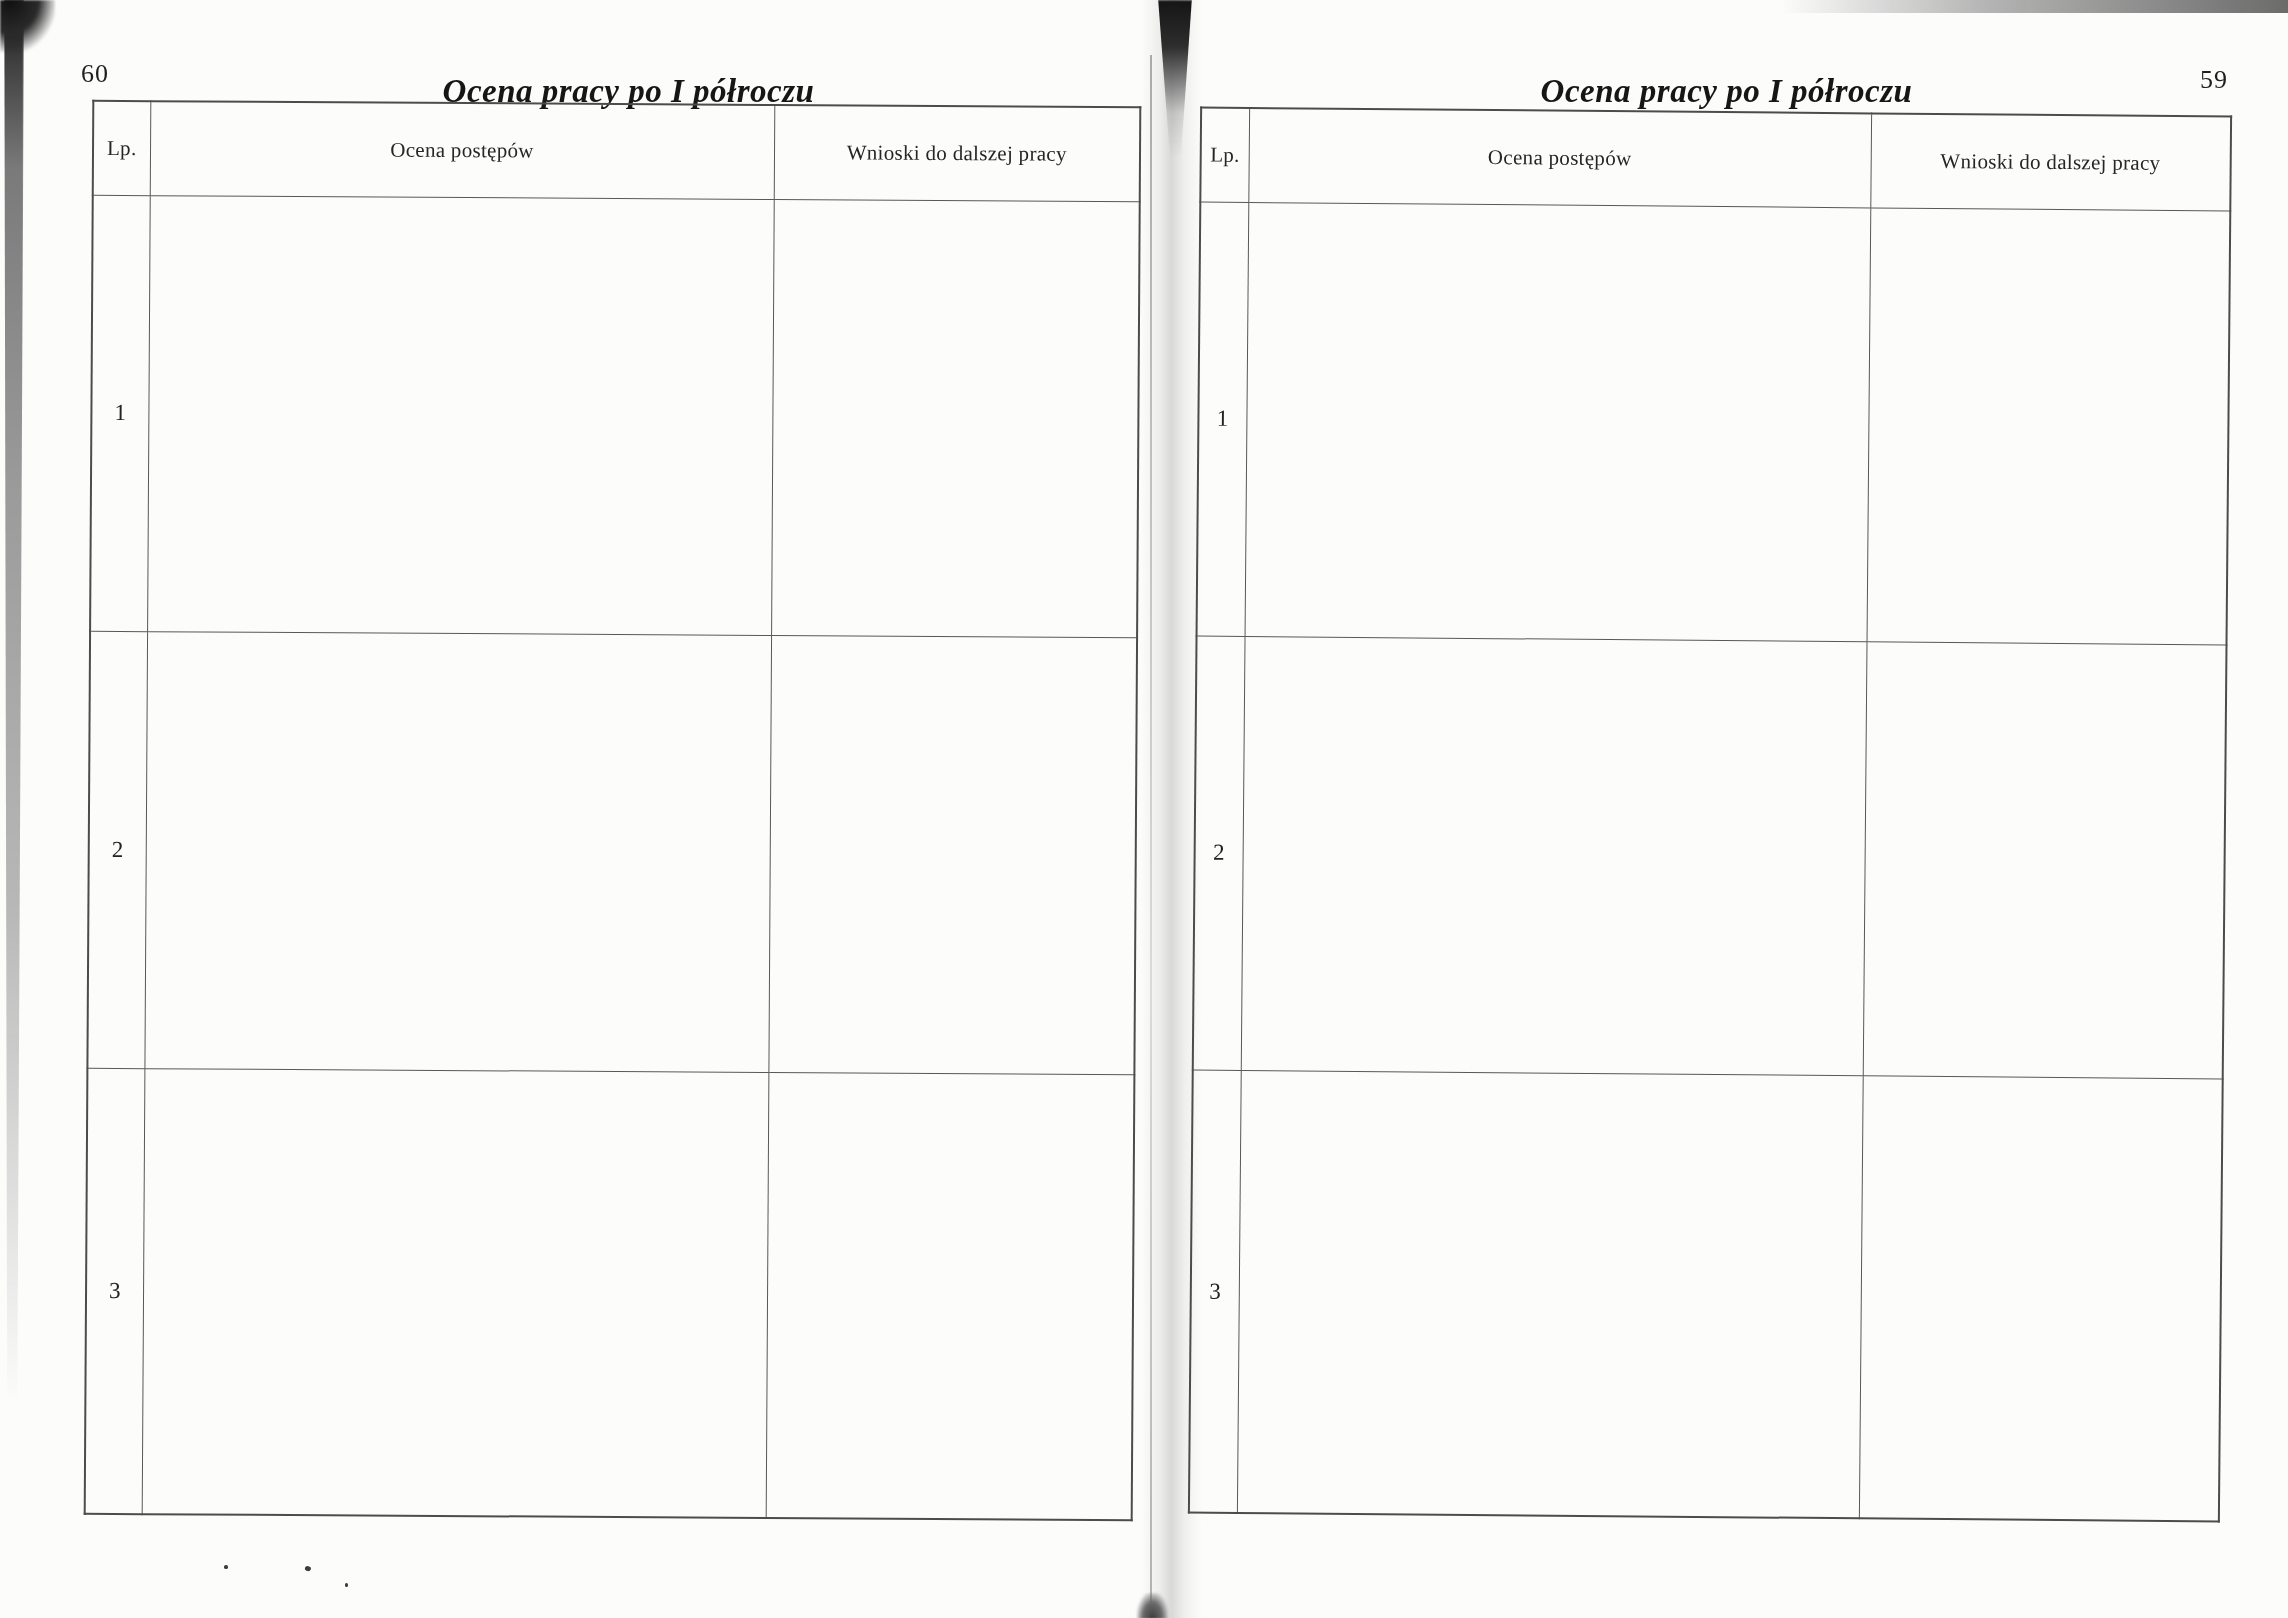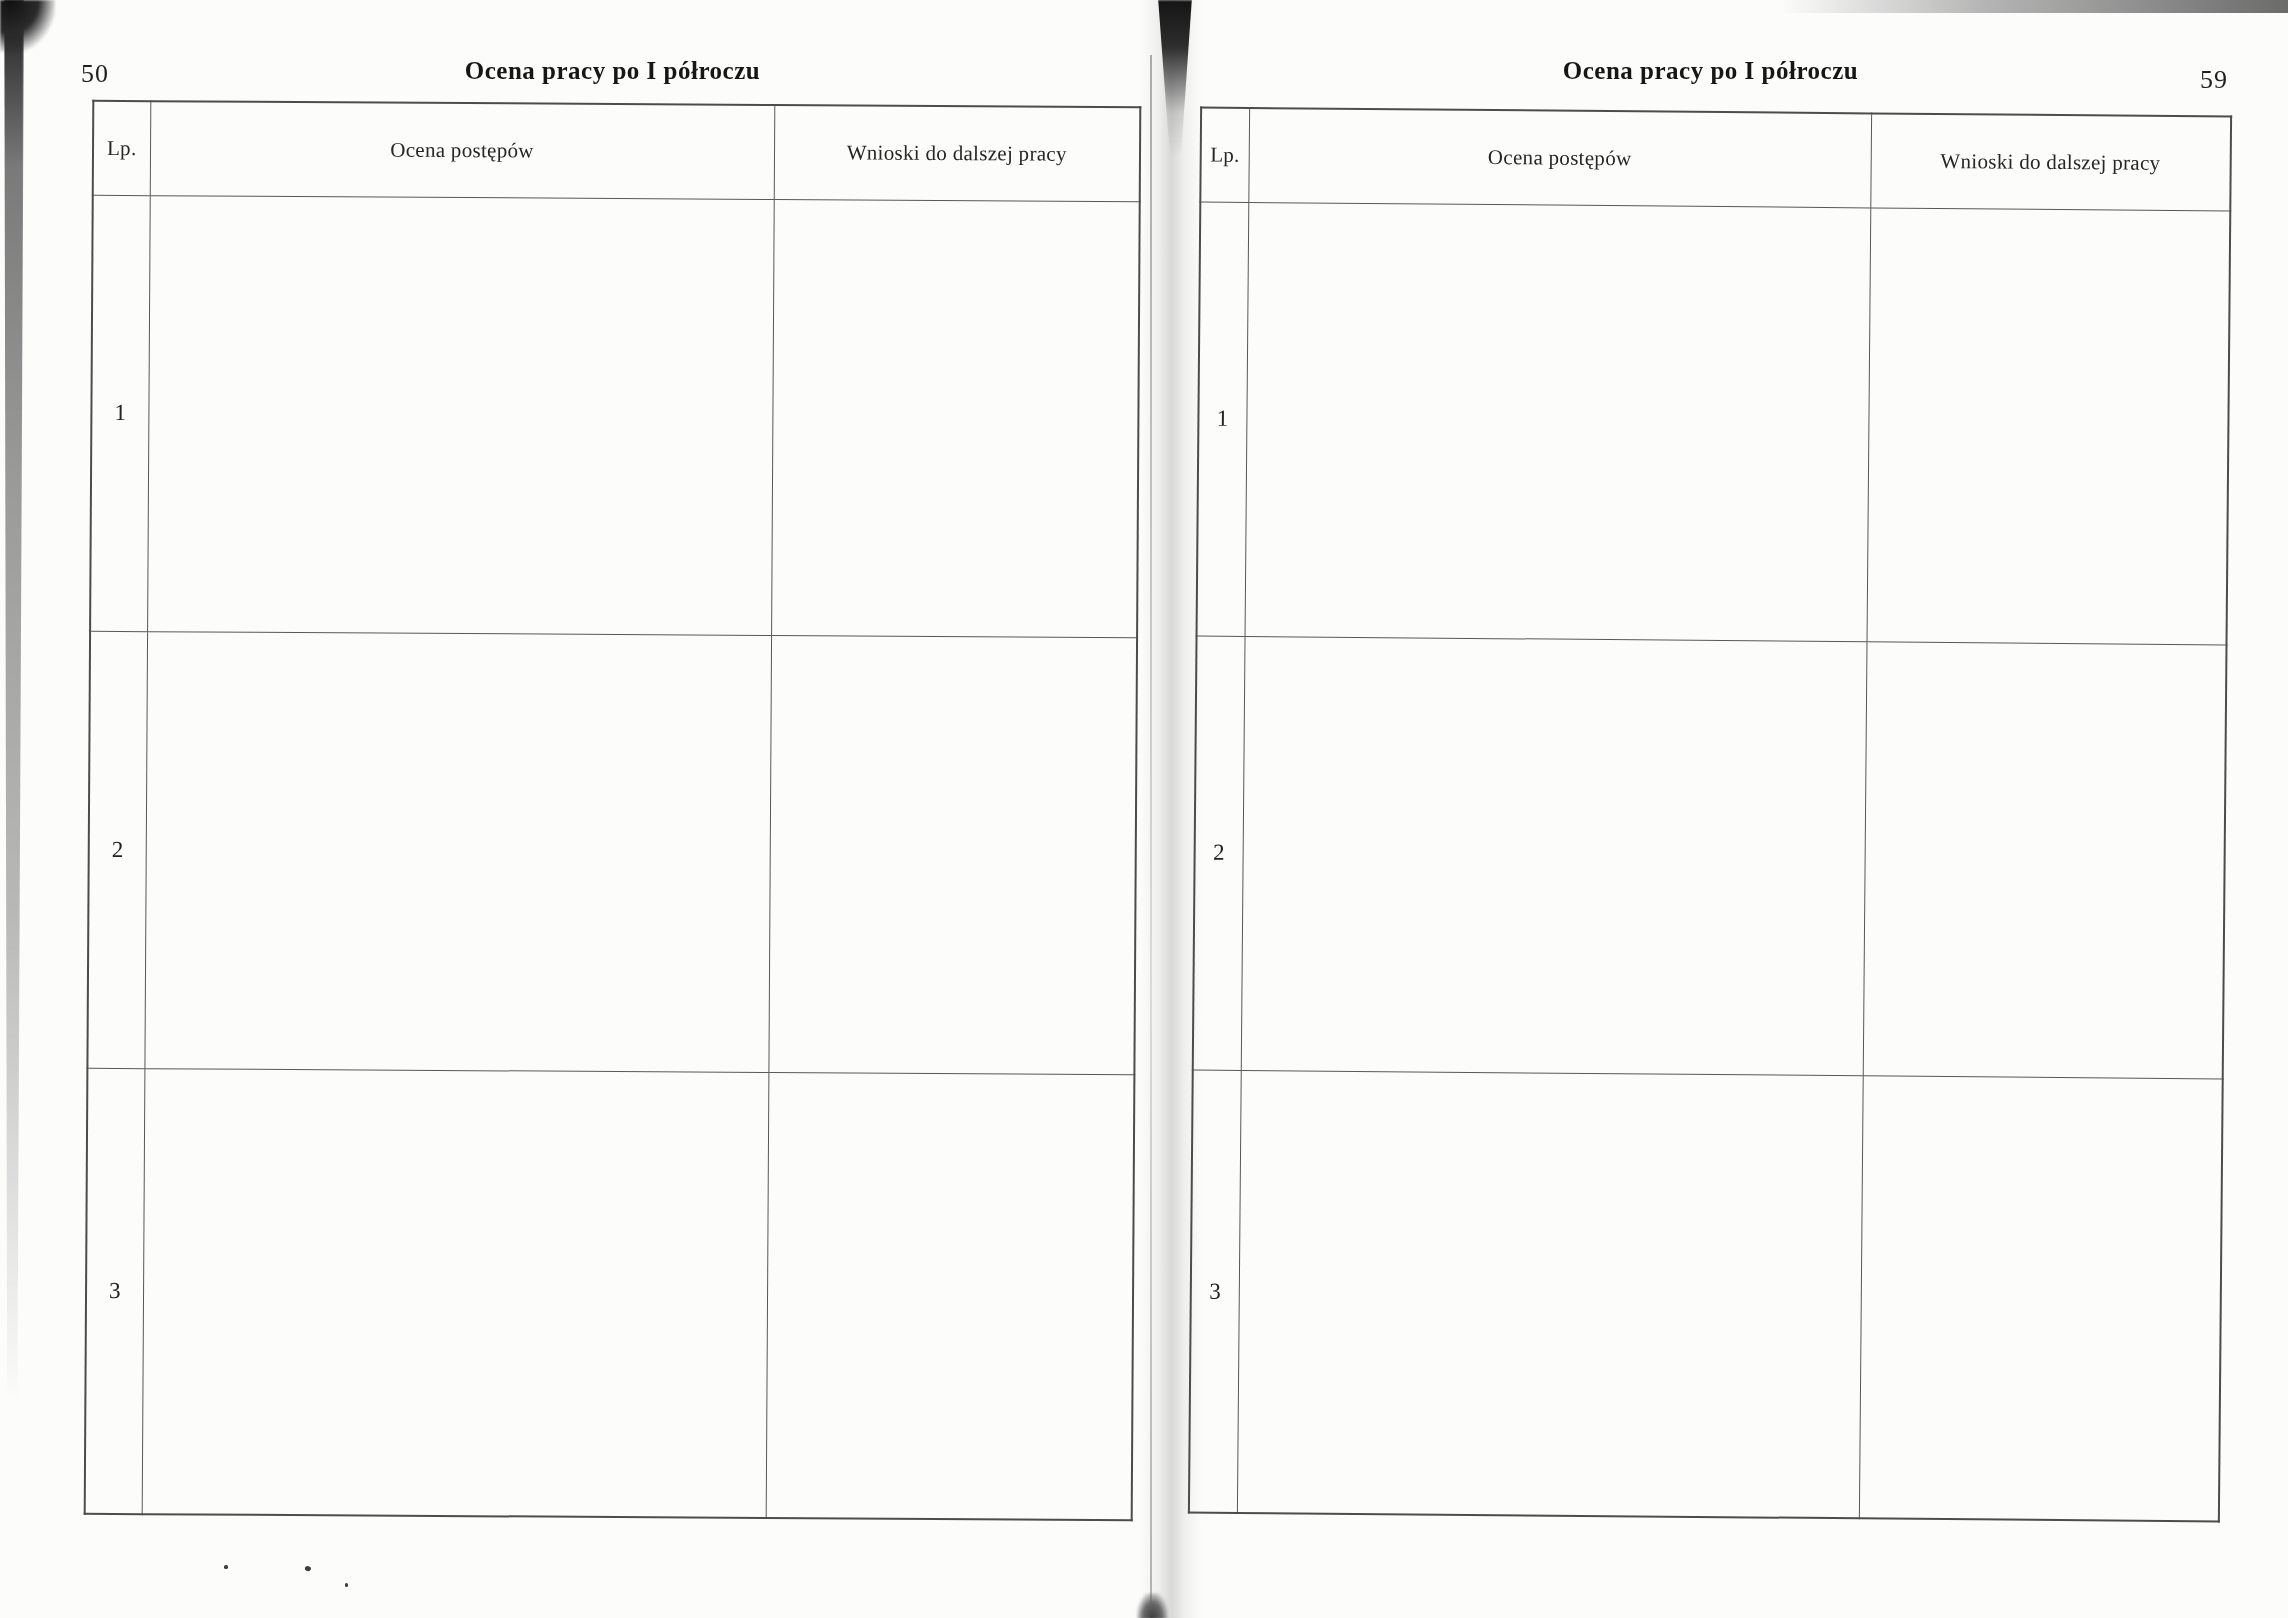--- a/index.html
+++ b/index.html
@@ -56,23 +56,24 @@
   .speck.s2{left:305px;top:1566px;width:5.5px;height:4.6px;transform:rotate(25deg);border-radius:60% 40% 55% 45%;}
   .speck.s3{left:345px;top:1583px;width:2.8px;height:3.7px;}
 
   
   .pagenum{
     position:absolute;font-size:26px;color:#1f1f1f;letter-spacing:0.9px;
   }
   .pagenum.pn-left{left:81px;top:59px;}
   .pagenum.pn-right{left:2200px;top:65px;}
   .page-title{
-    position:absolute;top:57px;margin:0;
-    font-size:25px;font-weight:bold;color:#161616;text-align:center;
+    position:absolute;top:57px;margin:16px;
+    font-size:33px;font-weight:bold;color:#161616;text-align:center;
     letter-spacing:0.5px;
+    font-style:italic;
   }
   .page-title.t-left{left:88px;width:1049px;}
   .page-title.t-right{left:1195px;width:1031px;}
 
   
   table.grid{
     position:absolute;border-collapse:collapse;table-layout:fixed;
     background:transparent;
   }
   table.grid.g-left{
@@ -110,21 +111,21 @@
   <div class="gutter-band"></div>
   <div class="gutter-crease"></div>
   <div class="gutter-top"></div>
   <div class="gutter-bottom"></div>
   <div class="top-edge-right"></div>
   <div class="speck s1"></div>
   <div class="speck s2"></div>
   <div class="speck s3"></div>
 
   <section>
-    <span class="pagenum pn-left">50</span>
+    <span class="pagenum pn-left">60</span>
     <h1 class="page-title t-left">Ocena pracy po I półroczu</h1>
 
     <table class="grid g-left">
       <colgroup>
           <col class="c-lp">
           <col class="c-mid">
           <col class="c-last">
         </colgroup>
       <thead>
         <tr>

